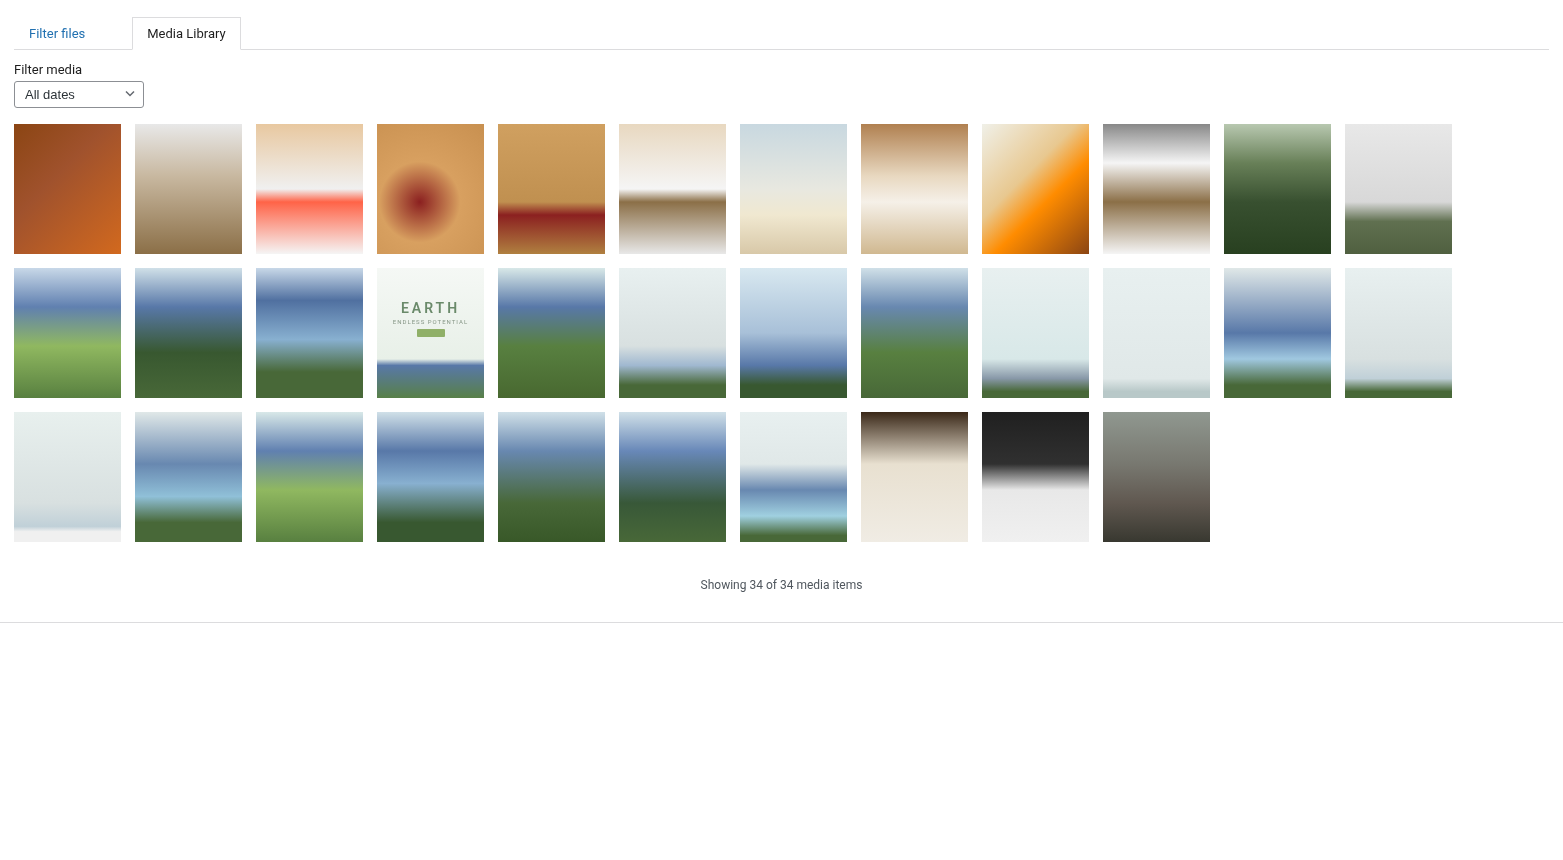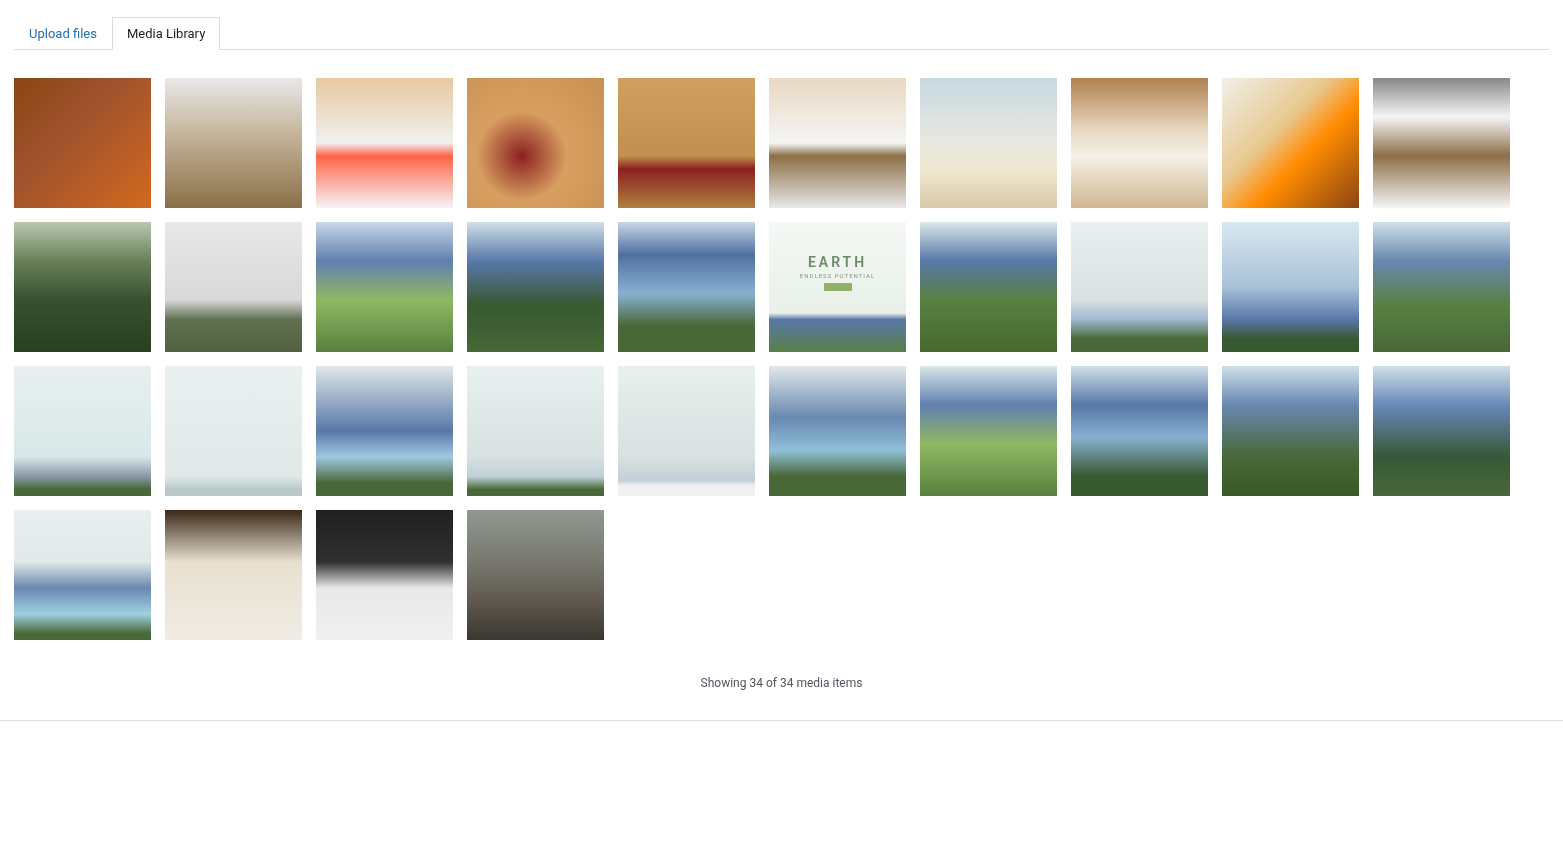--- a/index.html
+++ b/index.html
@@ -33,20 +33,21 @@
       border: 1px solid transparent;
       border-bottom: none;
       position: relative;
       top: 1px;
     }
     .tab.active {
       color: #1e1e1e;
       border-color: #dcdcde;
       border-bottom: 1px solid #fff;
       background: #fff;
+      margin-left: 32px;
     }
     .filter-bar {
       display: flex;
       justify-content: space-between;
       align-items: flex-start;
       padding: 12px 14px 8px;
     }
     .filter-left label, .filter-right label {
       display: block;
       margin-bottom: 4px;
@@ -83,21 +84,21 @@
       font-size: 13px;
       height: 28px;
     }
     .grid {
       display: flex;
       flex-wrap: wrap;
       gap: 14px;
       padding: 8px 14px;
     }
     .thumb {
-      width: 137px;
+      width: 107px;
       height: 130px;
       position: relative;
       cursor: pointer;
       overflow: hidden;
       background: #f0f0f1;
     }
     .thumb-inner {
       width: 100%;
       height: 100%;
     }
@@ -170,26 +171,39 @@
       padding: 28px 0 30px;
       font-size: 12px;
       border-bottom: 1px solid #dcdcde;
     }
   </style>
 </head>
 <body>
 
 <div class="header">
   <div class="tabs" id="tabs-container">
-      <div class="tab">Upload files</div>
+      <div class="tab">Filter files</div>
       <div class="tab active">Media Library</div>
     </div>
 </div>
 
 <div class="filter-bar">
+  <div class="filter-left">
+    <label>Filter media</label>
+    <div class="select-wrap">
+      <select class="date-select">
+        <option>All dates</option>
+      </select>
+      <span class="select-chevron">
+        <svg width="12" height="12" viewBox="0 0 12 12">
+            <path d="M2 4 L6 8 L10 4" stroke="#646970" stroke-width="1.5" fill="none"></path>
+          </svg>
+      </span>
+    </div>
+  </div>
 </div>
 
 <div class="grid" id="media-grid">
     <div class="thumb">
       <div class="thumb-inner food1"></div>
     </div>
     <div class="thumb">
       <div class="thumb-inner food2"></div>
     </div>
     <div class="thumb">

